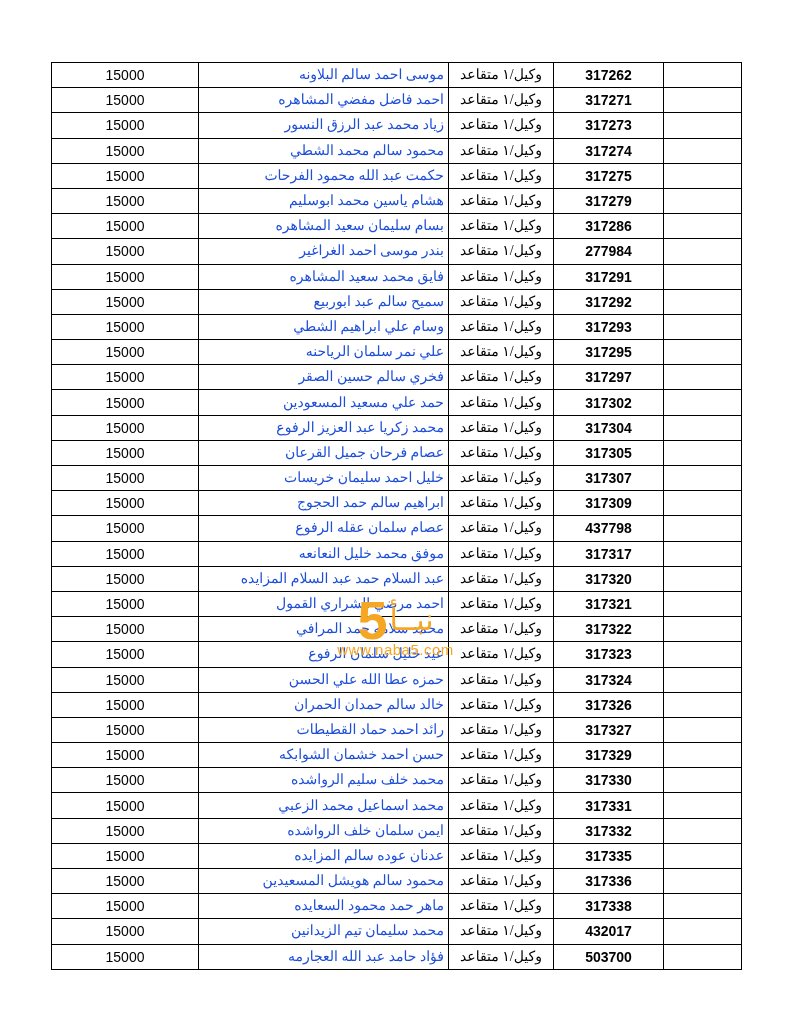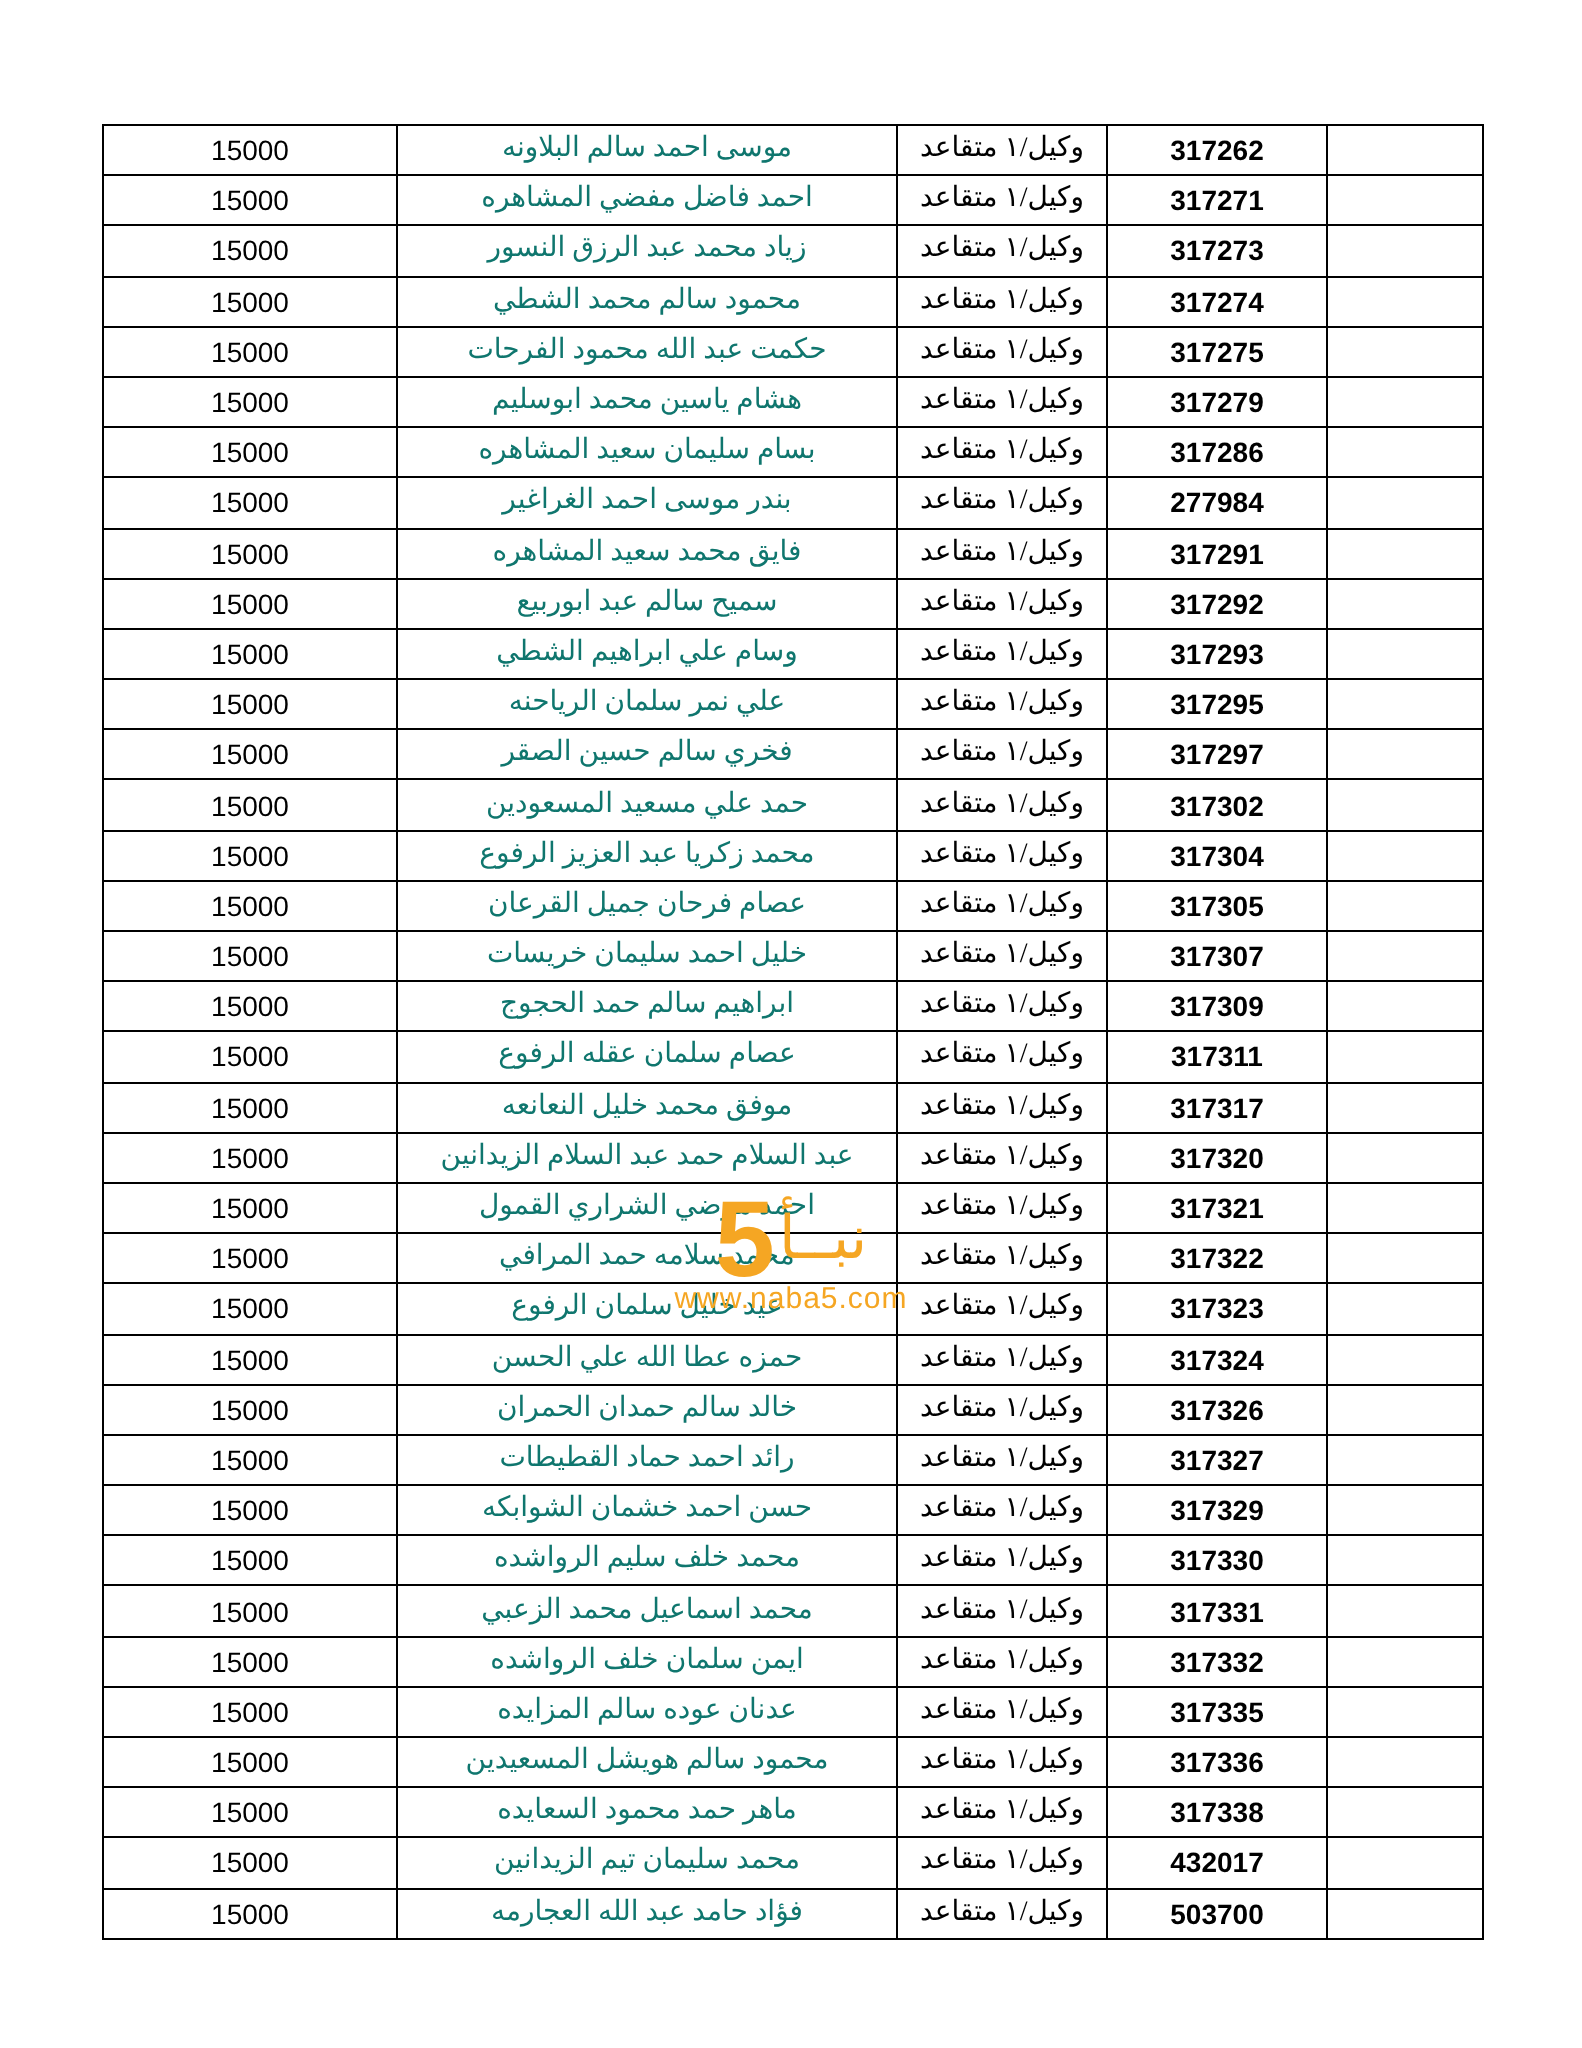--- a/index.html
+++ b/index.html
@@ -70,23 +70,23 @@
     font-family: "Liberation Sans", sans-serif;
     color: #000000;
   }
   td.typ {
     text-align: center;
     font-size: 14px;
     color: #000000;
     font-family: Liberation Serif, serif;
   }
   td.nm {
-    text-align: center;
+    text-align: right;
     font-size: 14.5px;
-    color: #0f766e;
+    color: #1d4ed8;
   }
   td.amt {
     text-align: center;
     font-weight: normal;
     font-size: 15px;
     font-family: "Liberation Sans", sans-serif;
     color: #000000;
   }
 
   
@@ -265,37 +265,37 @@
           </tr>
           <tr>
             <td class="idx">188</td>
             <td class="num">317309</td>
             <td class="typ">وكيل/١ متقاعد</td>
             <td class="nm">ابراهيم سالم حمد الحجوج</td>
             <td class="amt">15000</td>
           </tr>
           <tr>
             <td class="idx">189</td>
-            <td class="num">317311</td>
+            <td class="num">437798</td>
             <td class="typ">وكيل/١ متقاعد</td>
             <td class="nm">عصام سلمان عقله الرفوع</td>
             <td class="amt">15000</td>
           </tr>
           <tr>
             <td class="idx">190</td>
             <td class="num">317317</td>
             <td class="typ">وكيل/١ متقاعد</td>
             <td class="nm">موفق محمد خليل النعانعه</td>
             <td class="amt">15000</td>
           </tr>
           <tr>
             <td class="idx">191</td>
             <td class="num">317320</td>
             <td class="typ">وكيل/١ متقاعد</td>
-            <td class="nm">عبد السلام حمد عبد السلام الزيدانين</td>
+            <td class="nm">عبد السلام حمد عبد السلام المزايده</td>
             <td class="amt">15000</td>
           </tr>
           <tr>
             <td class="idx">192</td>
             <td class="num">317321</td>
             <td class="typ">وكيل/١ متقاعد</td>
             <td class="nm">احمد مرضي الشراري القمول</td>
             <td class="amt">15000</td>
           </tr>
           <tr>

